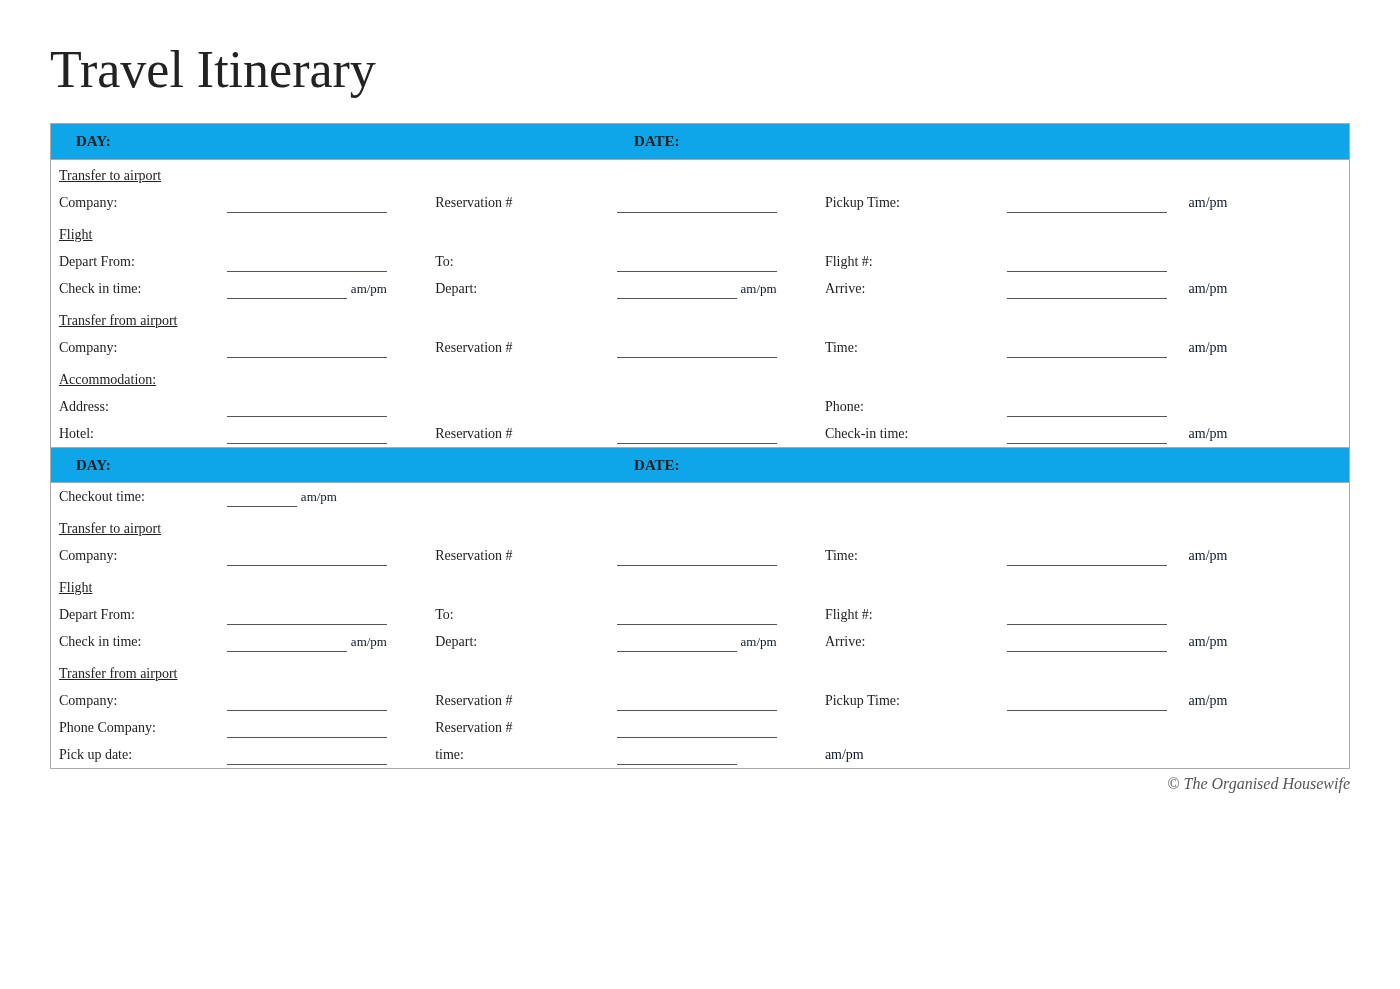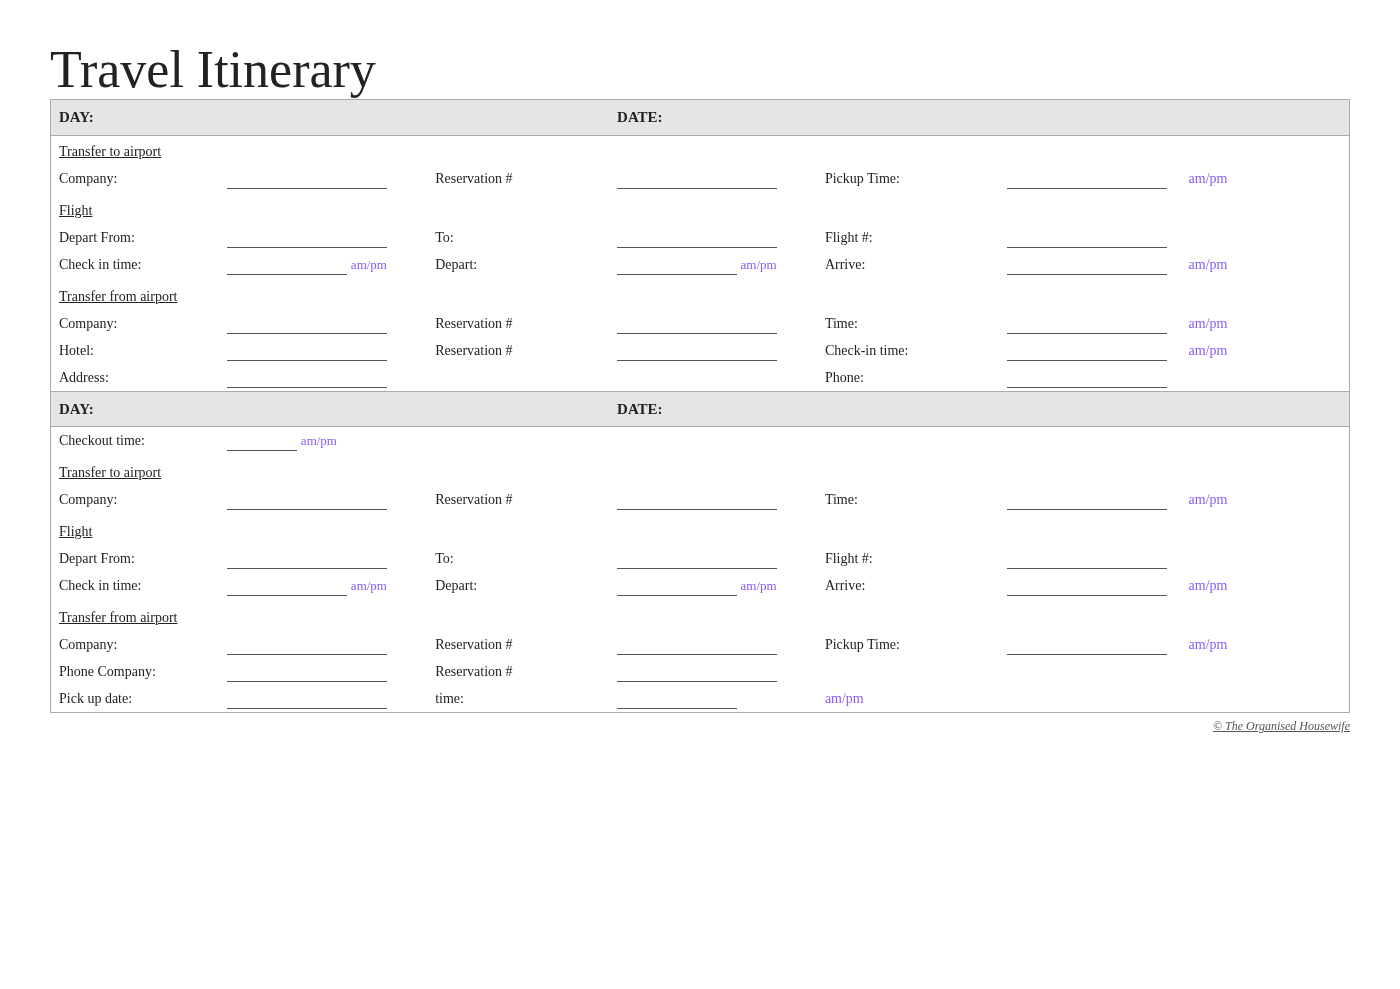--- a/index.html
+++ b/index.html
@@ -12,67 +12,67 @@
       font-family: Georgia, 'Times New Roman', serif;
       color: #222;
       padding: 40px 50px;
       width: 1400px;
       min-height: 989px;
     }
     h1 {
       font-family: Georgia, serif;
       font-size: 52px;
       font-weight: 300;
+      margin-bottom: 24px;
       color: #222;
     }
     .itinerary-table {
       width: 100%;
       border-collapse: collapse;
       border: 1.5px solid #aaa;
     }
     .itinerary-table td {
       padding: 3px 8px;
       vertical-align: bottom;
       font-size: 14px;
       line-height: 1.5;
     }
     .header-row td {
-      background-color: #e5e5e5;
+      background-color: #0ea5e9;
       font-size: 15px;
       font-weight: 600;
-      padding: 6px 8px;
+      padding: 6px 25px;
       border-top: 1.5px solid #aaa;
       border-bottom: 1.5px solid #aaa;
       color: #222;
     }
     .section-title {
       text-decoration: underline;
       font-style: normal;
     }
     .underline-field {
       display: inline-block;
       border-bottom: 1px solid #555;
       min-width: 100px;
       height: 16px;
       vertical-align: bottom;
     }
     .underline-field.wide { min-width: 160px; }
     .underline-field.medium { min-width: 120px; }
     .underline-field.short { min-width: 70px; }
     .copyright {
       text-align: right;
-      font-size: 12px;
+      font-size: 16px;
       color: #555;
       margin-top: 6px;
       font-style: italic;
-      text-decoration: underline;
     }
     .ampm {
       font-size: 13px;
-      color: #8b5cf6;
+      color: #0f172a;
     }
     td.top-align {
       vertical-align: top;
       padding-top: 6px;
     }
   </style>
 </head>
 <body>
 
 <h1>Travel Itinerary</h1>
@@ -133,36 +133,41 @@
     <td>Company:</td>
     <td><span class="underline-field wide"></span></td>
     <td>Reservation #</td>
     <td><span class="underline-field wide"></span></td>
     <td>Time:</td>
     <td><span class="underline-field wide"></span></td>
     <td class="ampm">am/pm</td>
   </tr>
 
   <tr>
+    <td colspan="7" style="padding-top:8px;">
+      <span class="section-title">Accommodation:</span>
+    </td>
+  </tr>
+  <tr>
+    <td>Address:</td>
+    <td><span class="underline-field wide"></span></td>
+    <td></td>
+    <td></td>
+    <td>Phone:</td>
+    <td><span class="underline-field wide"></span></td>
+    <td></td>
+  </tr>
+  <tr>
     <td>Hotel:</td>
     <td><span class="underline-field wide"></span></td>
     <td>Reservation #</td>
     <td><span class="underline-field wide"></span></td>
     <td>Check-in time:</td>
     <td><span class="underline-field wide"></span></td>
     <td class="ampm">am/pm</td>
-  </tr>
-  <tr>
-    <td>Address:</td>
-    <td><span class="underline-field wide"></span></td>
-    <td></td>
-    <td></td>
-    <td>Phone:</td>
-    <td><span class="underline-field wide"></span></td>
-    <td></td>
   </tr>
 
   <tr class="header-row">
     <td colspan="3">DAY:</td>
     <td colspan="4">DATE:</td>
   </tr>
 
   <tr>
     <td>Checkout time:</td>
     <td><span class="underline-field short"></span> <span class="ampm">am/pm</span></td>

